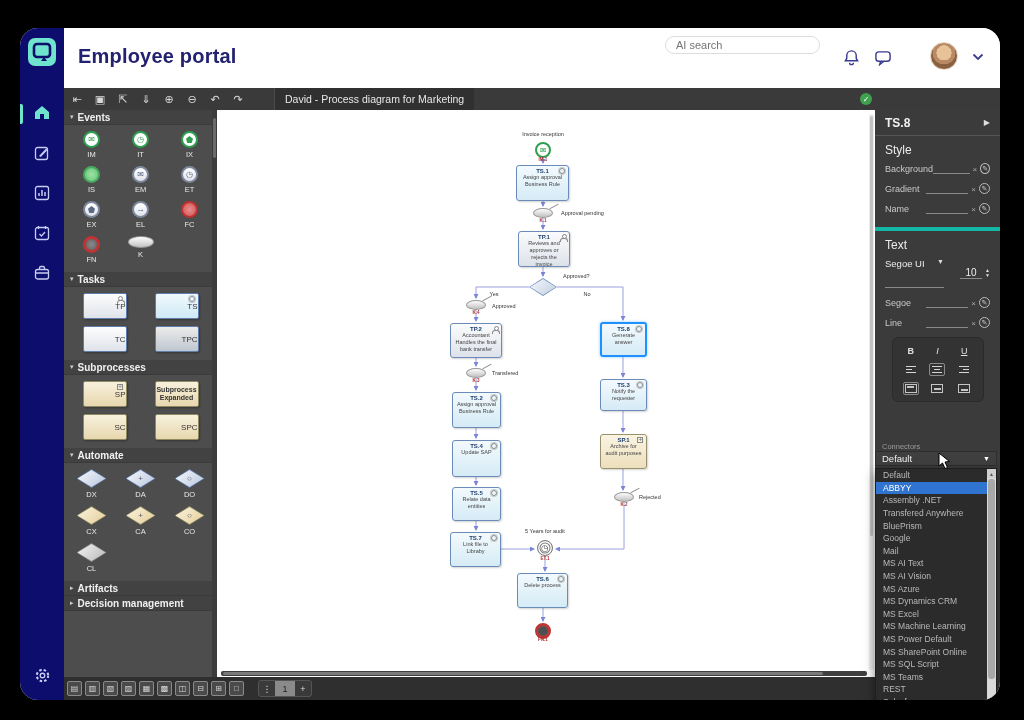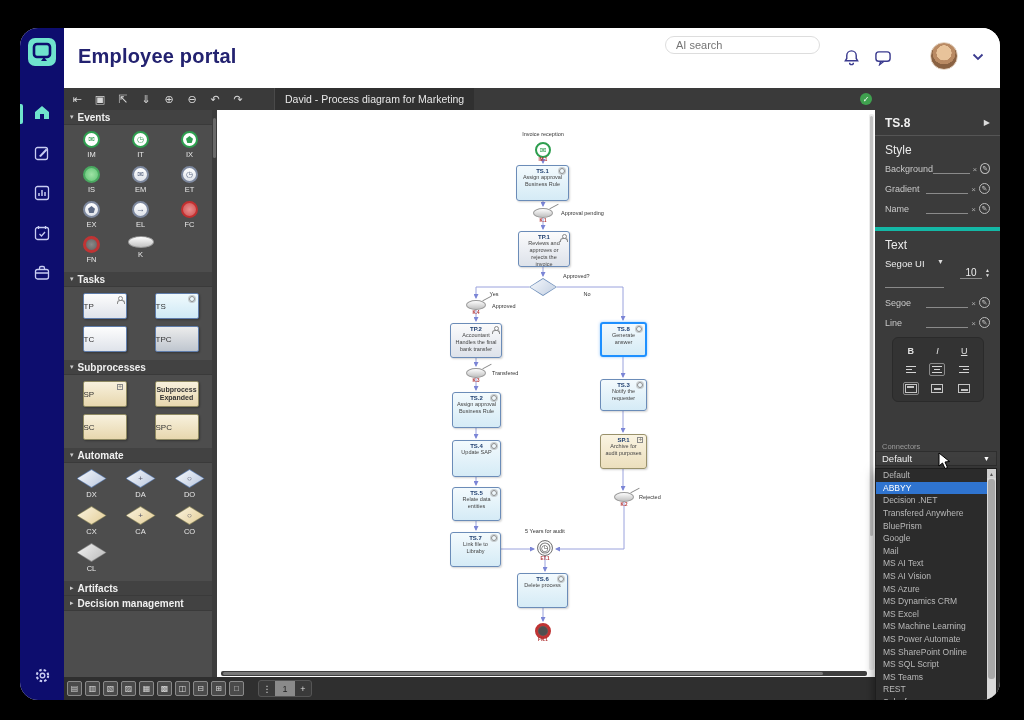--- a/index.html
+++ b/index.html
@@ -40,21 +40,21 @@
   .pring-gray{border-color:#7d889e;color:#5d6a85;background:linear-gradient(#fff,#dfe3ea)}
   .pfill-green{border-color:#49a860;background:radial-gradient(circle,#9fe3a6,#5fc273);color:transparent}
   .pfill-red{border-color:#c03030;background:radial-gradient(circle,#e89090,#cf5050);color:transparent}
   .pring-redthick{border:3px solid #bf3434;background:radial-gradient(circle,#8a8a8a,#5f5f5f);color:transparent;width:17px;height:17px}
   .pellipse{width:26px;height:12px;border-radius:50%;border:1px solid #9a9a9a;background:linear-gradient(#fdfdfd,#c3c3c3)}
   .pg-env::before{content:"✉"}
   .pg-clock::before{content:"◷"}
   .pg-arrow::before{content:"→";font-size:9px}
   .pg-pent::before{content:"";display:block;width:7px;height:7px;background:currentColor;clip-path:polygon(50% 0,100% 38%,81% 100%,19% 100%,0 38%)}
   
-  .ptask{position:relative;width:44px;height:26px;border:1px solid #5f7dab;border-radius:2px;background:linear-gradient(#fdfdfd,#dfe3ea);display:flex;align-items:center;justify-content:flex-start;font-size:8px;color:#333;box-shadow:1px 1px 2px rgba(0,0,0,.3)}
+  .ptask{position:relative;width:44px;height:26px;border:1px solid #5f7dab;border-radius:2px;background:linear-gradient(#fdfdfd,#dfe3ea);display:flex;align-items:center;justify-content:flex-end;font-size:8px;color:#333;box-shadow:1px 1px 2px rgba(0,0,0,.3)}
   .pt-blue{background:linear-gradient(#f0fafd,#cfe9f5)}
   .pt-gray{background:linear-gradient(#ececec,#bfc6cf)}
   .pt-tan{background:linear-gradient(#f8f1dd,#e7d7ae);border-color:#8f8a62}
   .pt-exp{font-size:7px;font-weight:bold;text-align:center;line-height:1.1}
   
   .pgw{position:relative;width:30px;height:19px;display:flex;align-items:center;justify-content:center}
   .pgw .d1{position:absolute;inset:0;clip-path:polygon(50% 0,100% 50%,50% 100%,0 50%);background:#5f7dab}
   .pgw .d2{position:absolute;inset:1px;clip-path:polygon(50% 0,100% 50%,50% 100%,0 50%);background:linear-gradient(135deg,#f5f8fc,#b9c6dd)}
   .pgw.gd-tan .d2{background:linear-gradient(135deg,#faf3df,#e4ce97)}
   .pgw.gd-tan .d1{background:#8f8a62}
@@ -724,32 +724,32 @@
     <div class="conn-lab">Connectors</div>
     <div class="conn-sel">
       <span>Default</span>
       <span class="ar">▼</span>
     </div>
     <div class="dd">
       <div>
 
       <div class="dd-item">Default</div>
           <div class="dd-item sel">ABBYY</div>
-          <div class="dd-item">Decision .NET</div>
+          <div class="dd-item">Assembly .NET</div>
           <div class="dd-item">Transfered Anywhere</div>
           <div class="dd-item">BluePrism</div>
           <div class="dd-item">Google</div>
           <div class="dd-item">Mail</div>
           <div class="dd-item">MS AI Text</div>
           <div class="dd-item">MS AI Vision</div>
           <div class="dd-item">MS Azure</div>
           <div class="dd-item">MS Dynamics CRM</div>
           <div class="dd-item">MS Excel</div>
           <div class="dd-item">MS Machine Learning</div>
-          <div class="dd-item">MS Power Automate</div>
+          <div class="dd-item">MS Power Default</div>
           <div class="dd-item">MS SharePoint Online</div>
           <div class="dd-item">MS SQL Script</div>
           <div class="dd-item">MS Teams</div>
           <div class="dd-item">REST</div>
           <div class="dd-item">Salesforce</div>
         </div>
       <div class="dd-scroll">
         <span class="a up">▲</span>
         <span class="th"></span>
 

